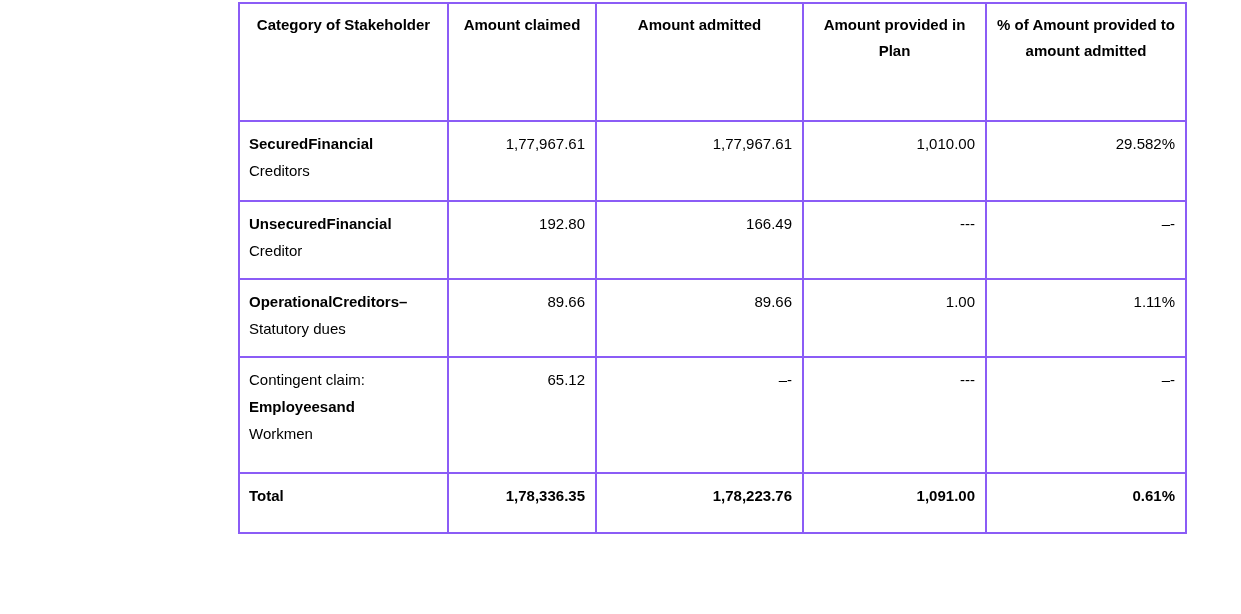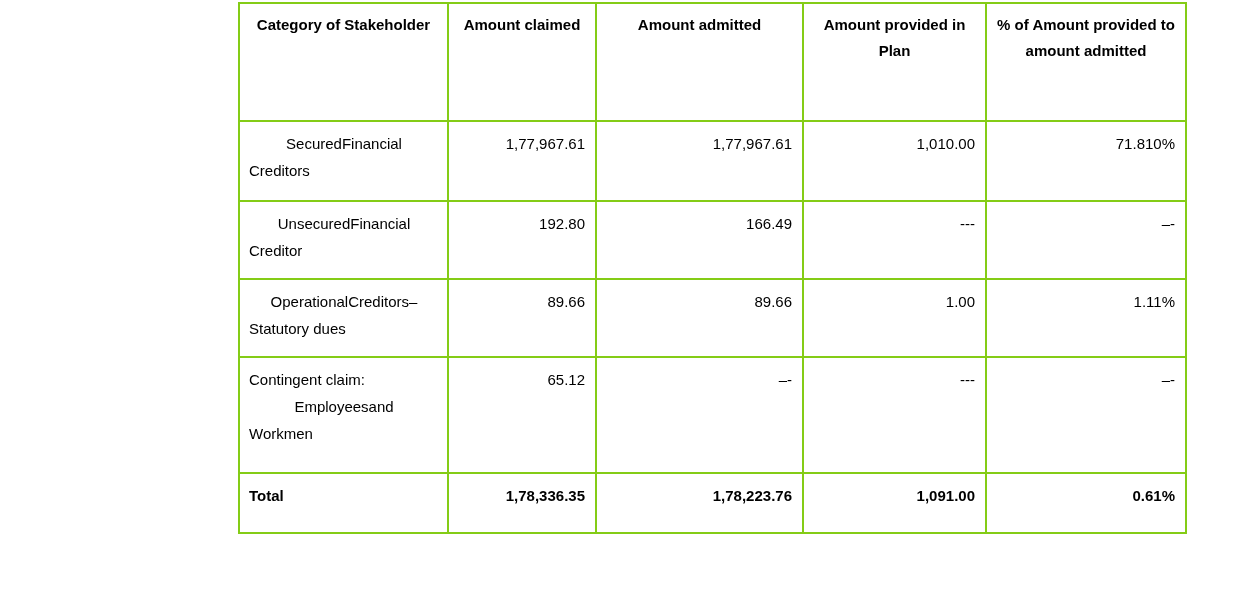--- a/index.html
+++ b/index.html
@@ -19,41 +19,42 @@
   table.claims {
     position: absolute;
     left: 238px;
     top: 2px;
     width: 947px;
     border-collapse: collapse;
     table-layout: fixed;
   }
   table.claims th,
   table.claims td {
-    border: 2px solid #84cc16;
+    border: 2px solid #8b5cf6;
     vertical-align: top;
     box-sizing: border-box;
     font-size: 15px;
     overflow: hidden;
   }
   table.claims th {
     height: 118px;
     font-weight: bold;
     text-align: center;
     line-height: 26px;
     padding: 8px 6px 0 6px;
   }
   td.cat-cell {
     text-align: left;
     padding: 8px 8px 0 9px;
     line-height: 27px;
   }
   .jline {
     display: flex;
-    justify-content: center;
+    justify-content: flex-start;
+    font-weight: bold;
   }
   .nline {
     text-align: left;
   }
   td.num-cell {
     text-align: right;
     padding: 8px 10px 0 6px;
     line-height: 27px;
     white-space: pre-line;
   }
@@ -87,21 +88,21 @@
           <td class="cat-cell">
             <div class="jline">
               <span>Secured</span>
               <span>Financial</span>
             </div>
             <div class="nline">Creditors</div>
           </td>
           <td class="num-cell">1,77,967.61</td>
           <td class="num-cell">1,77,967.61</td>
           <td class="num-cell">1,010.00</td>
-          <td class="num-cell">71.810%</td>
+          <td class="num-cell">29.582%</td>
         </tr>
         <tr style="height: 78px; padding-left: 27px;">
           <td class="cat-cell">
             <div class="jline">
               <span>Unsecured</span>
               <span>Financial</span>
             </div>
             <div class="nline">Creditor</div>
           </td>
           <td class="num-cell">192.80</td>

